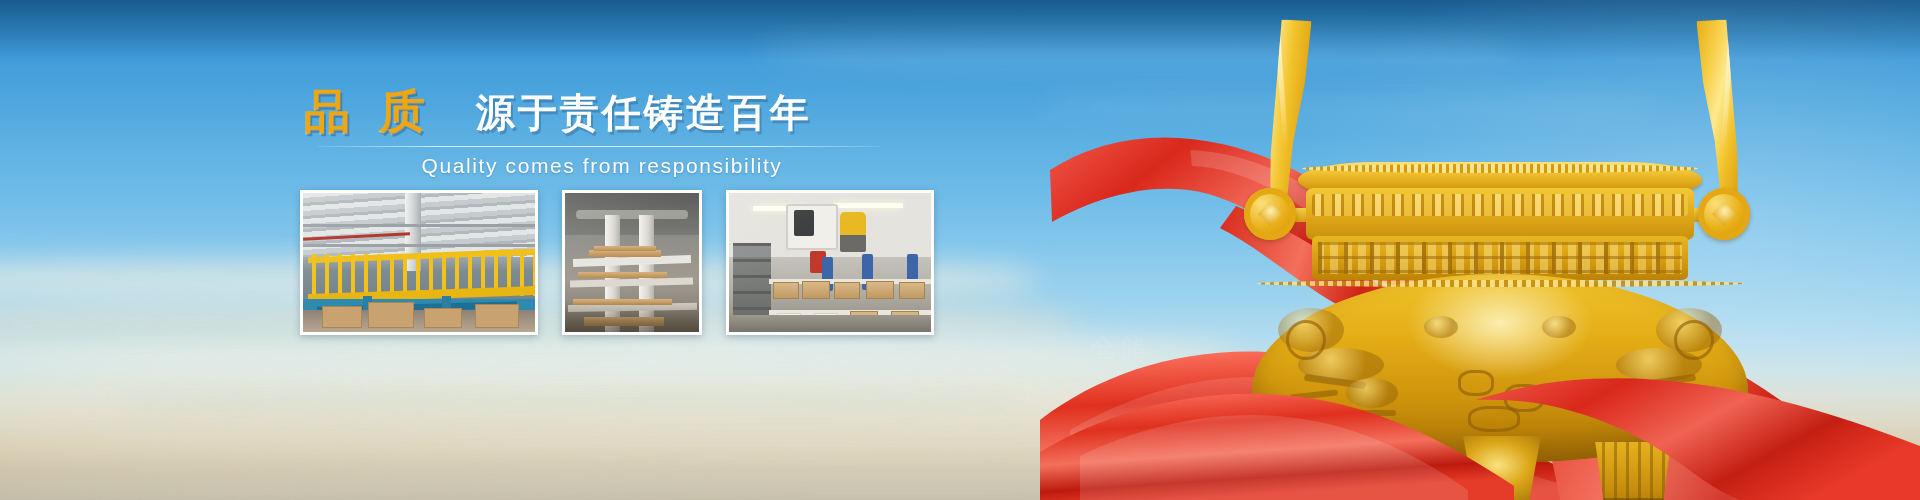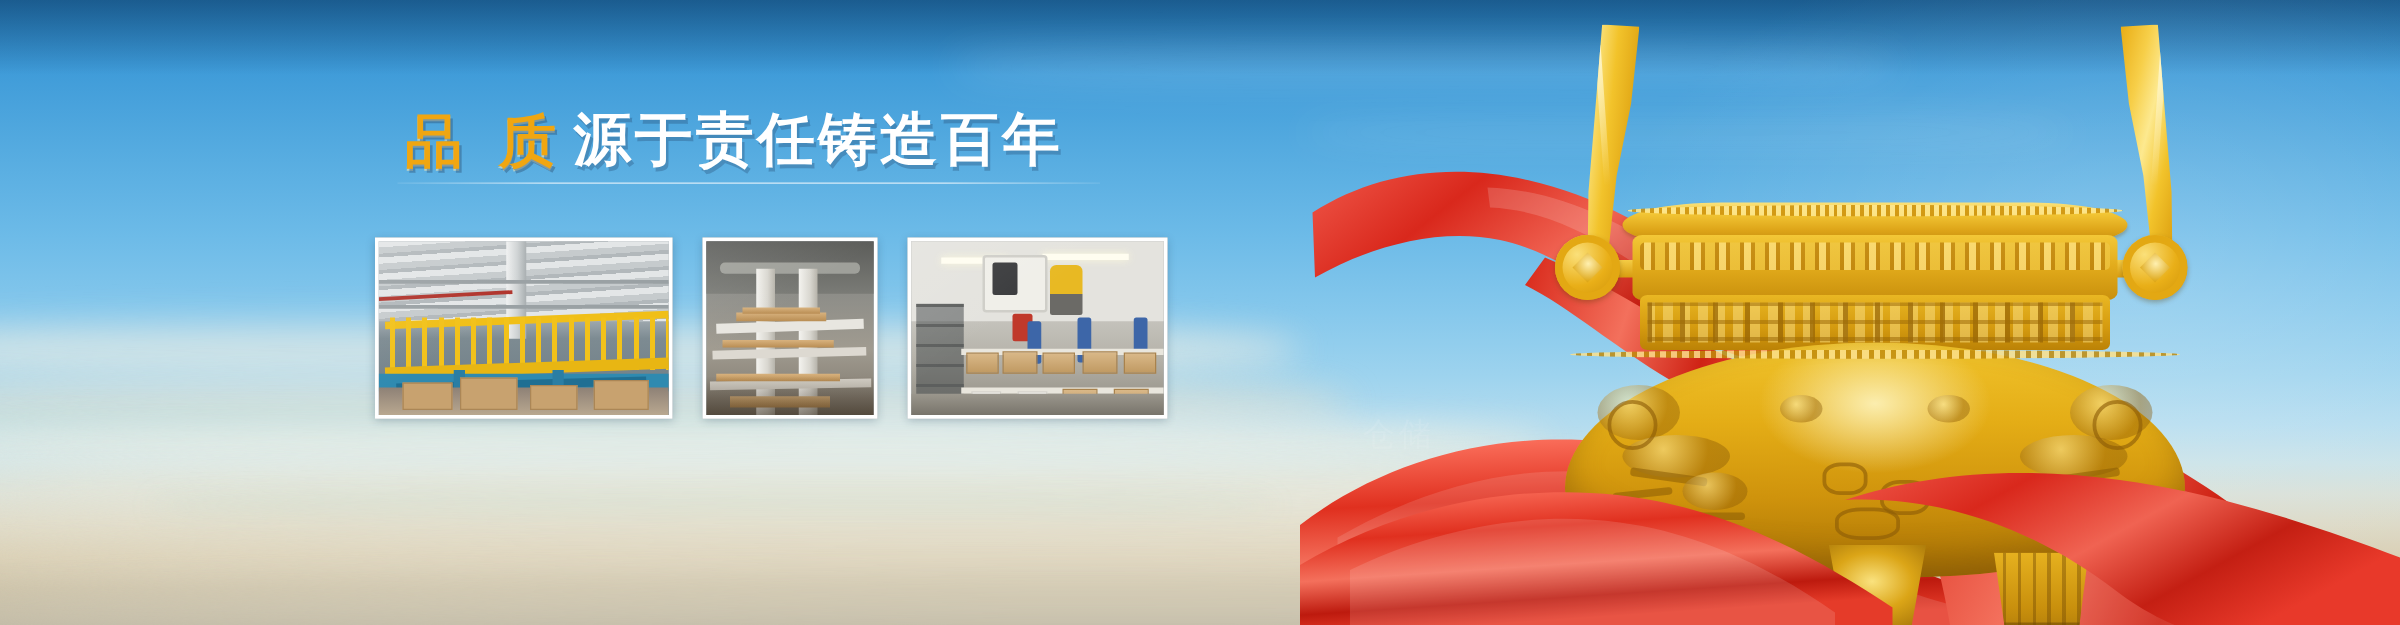--- a/index.html
+++ b/index.html
@@ -53,27 +53,27 @@
     background:linear-gradient(to bottom,rgba(150,200,180,.0),rgba(140,196,176,.45),rgba(150,200,180,0));}
   .cg2{left:120px;top:398px;width:900px;height:14px;filter:blur(11px);
     background:linear-gradient(to bottom,rgba(150,200,180,0),rgba(136,192,172,.40),rgba(150,200,180,0));}
   
   .cw1{left:760px;top:40px;width:760px;height:26px;filter:blur(16px);
     background:linear-gradient(to bottom,rgba(255,255,255,0),rgba(255,255,255,.30),rgba(255,255,255,0));}
   .cw2{left:1040px;top:96px;width:620px;height:20px;filter:blur(15px);
     background:linear-gradient(to bottom,rgba(255,255,255,0),rgba(255,255,255,.22),rgba(255,255,255,0));}
 
   
-  .headline{position:absolute;left:324px;top:88px;display:flex;align-items:flex-end;
+  .headline{position:absolute;left:304px;top:88px;display:flex;align-items:flex-end;
     white-space:nowrap;}
   .hl-seg{font-weight:bold;line-height:1;}
   .hl-gold{font-size:46px;color:#f0a611;letter-spacing:8px;
     text-shadow:2px 3px 0 rgba(40,70,105,.38), 0 1px 0 rgba(255,235,180,.55);}
-  .hl-white{font-size:46px;color:#ffffff;letter-spacing:3px;padding:0 10px 2px 6px;
-    text-shadow:2px 3px 0 rgba(40,80,120,.35);}
+  .hl-white{font-size:39px;color:#ffffff;letter-spacing:3px;padding:0 10px 2px 6px;
+    text-shadow:2px 3px 0 rgba(40,80,120,.35);margin-left:37px;}
   .hl-gold2{font-size:46px;color:#f0a611;letter-spacing:3px;
     text-shadow:2px 3px 0 rgba(40,70,105,.38), 0 1px 0 rgba(255,235,180,.55);}
 
   .hl-rule{position:absolute;left:318px;top:146px;width:562px;height:1px;
     background:linear-gradient(to right,rgba(255,255,255,.10),rgba(255,255,255,.75) 22%,rgba(255,255,255,.75) 78%,rgba(255,255,255,.10));}
 
   .subtitle{position:absolute;left:322px;top:152px;width:560px;text-align:center;
     font-size:21px;color:#ffffff;letter-spacing:1.6px;line-height:1.3;
     text-shadow:0 1px 2px rgba(30,70,110,.30);}
 
@@ -255,20 +255,21 @@
   <div class="cloud cb7"></div>
 
   <div class="watermark">嘉昌</div>
   <div class="watermark2">仓储</div>
 
   <div class="headline">
     <span class="hl-seg hl-gold">品 质</span>
     <span class="hl-seg hl-white">源于责任铸造百年</span>
   </div>
   <div class="hl-rule"></div>
+  <div class="subtitle">Quality comes from responsibility</div>
 
   <div class="photos">
 
     <div class="photo p1">
       <div class="pimg">
         <div class="ph1-bg"></div>
         <div class="ph1-roof"></div>
         <div class="ph1-col"></div>
         <div class="ph1-red"></div>
         <div class="ph1-beam" style="left:0;top:22%;width:100%;height:3px;"></div>

